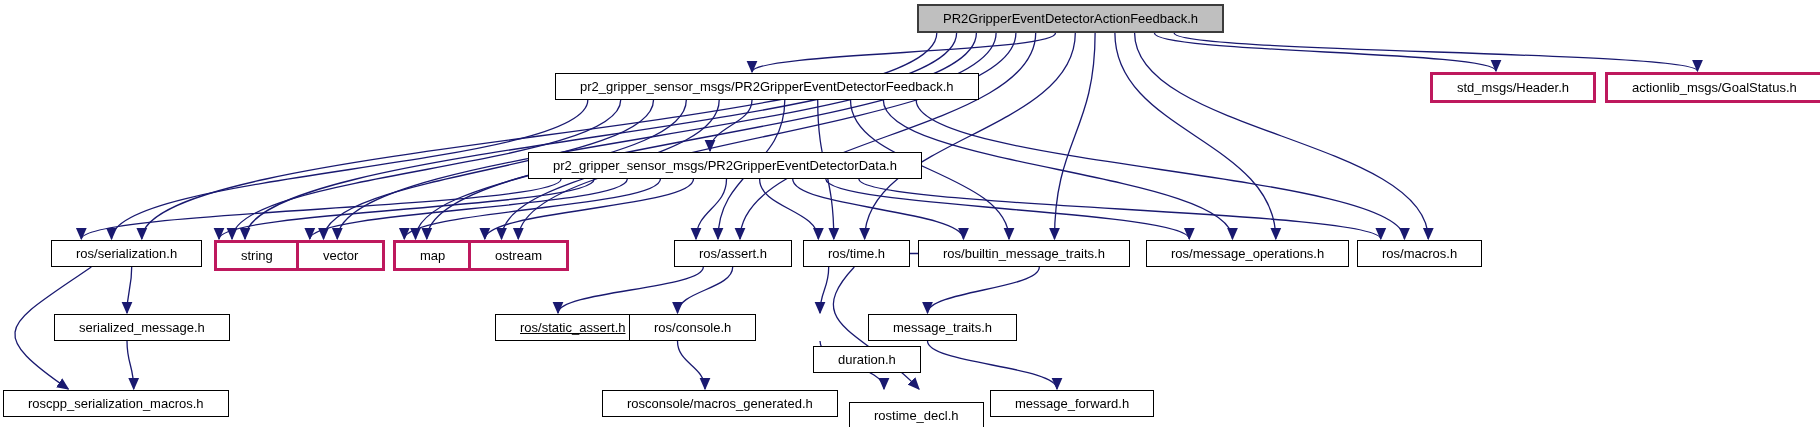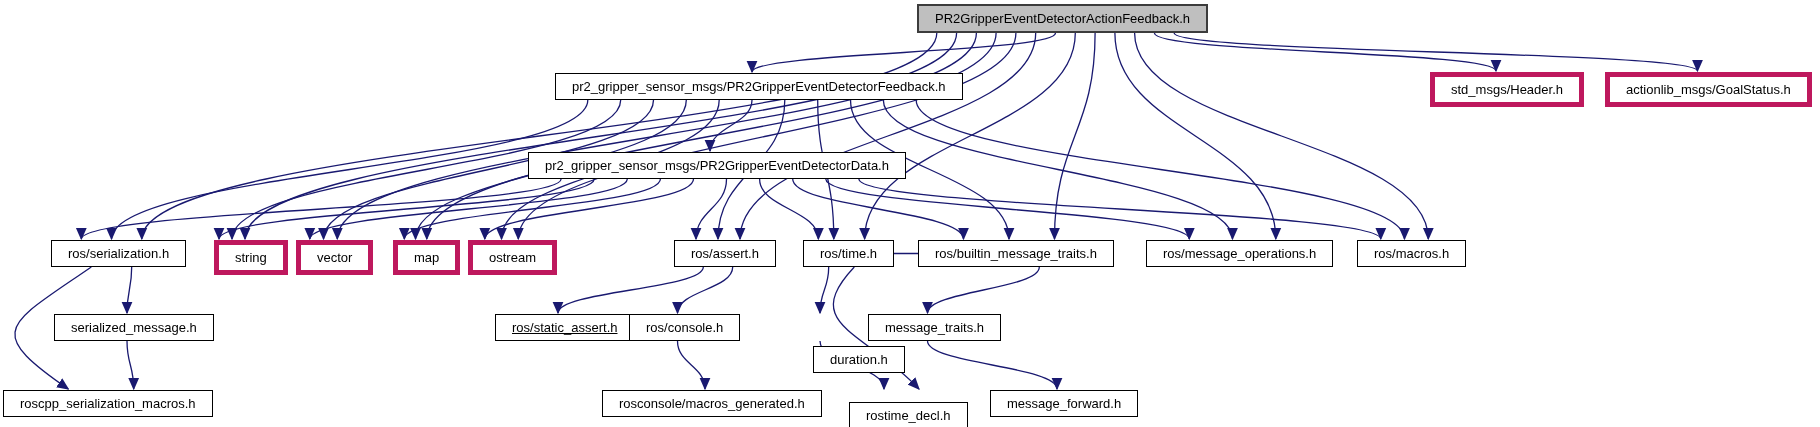--- a/index.html
+++ b/index.html
@@ -12,32 +12,32 @@
   }
   #edge-layer{position:absolute;left:0;top:0;}
   .node{
     position:absolute;
     box-sizing:border-box;
     background:#ffffff;
     border:1px solid #000000;
     color:#000000;
     font-size:13px;
     line-height:17px;
-    padding:4px 16px;
+    padding:4px 24px;
     white-space:nowrap;
     z-index:2;
     cursor:pointer;
   }
   .node.root{
     background:#bfbfbf;
     border:2px solid #3c3c3c;
     cursor:default;
   }
   .node.external{
-    border:5px solid #be185d;
+    border:3px solid #be185d;
   }
   path.edge{fill:none;stroke-width:1.3px;}
 </style>
 </head>
 <body>
 
 <div id="stage">
   <svg id="edge-layer" width="1820" height="427">
     <defs>
       <marker id="arrow" viewBox="0 0 10 10" refX="9" refY="5" markerWidth="9.5" markerHeight="9.5" orient="auto">

